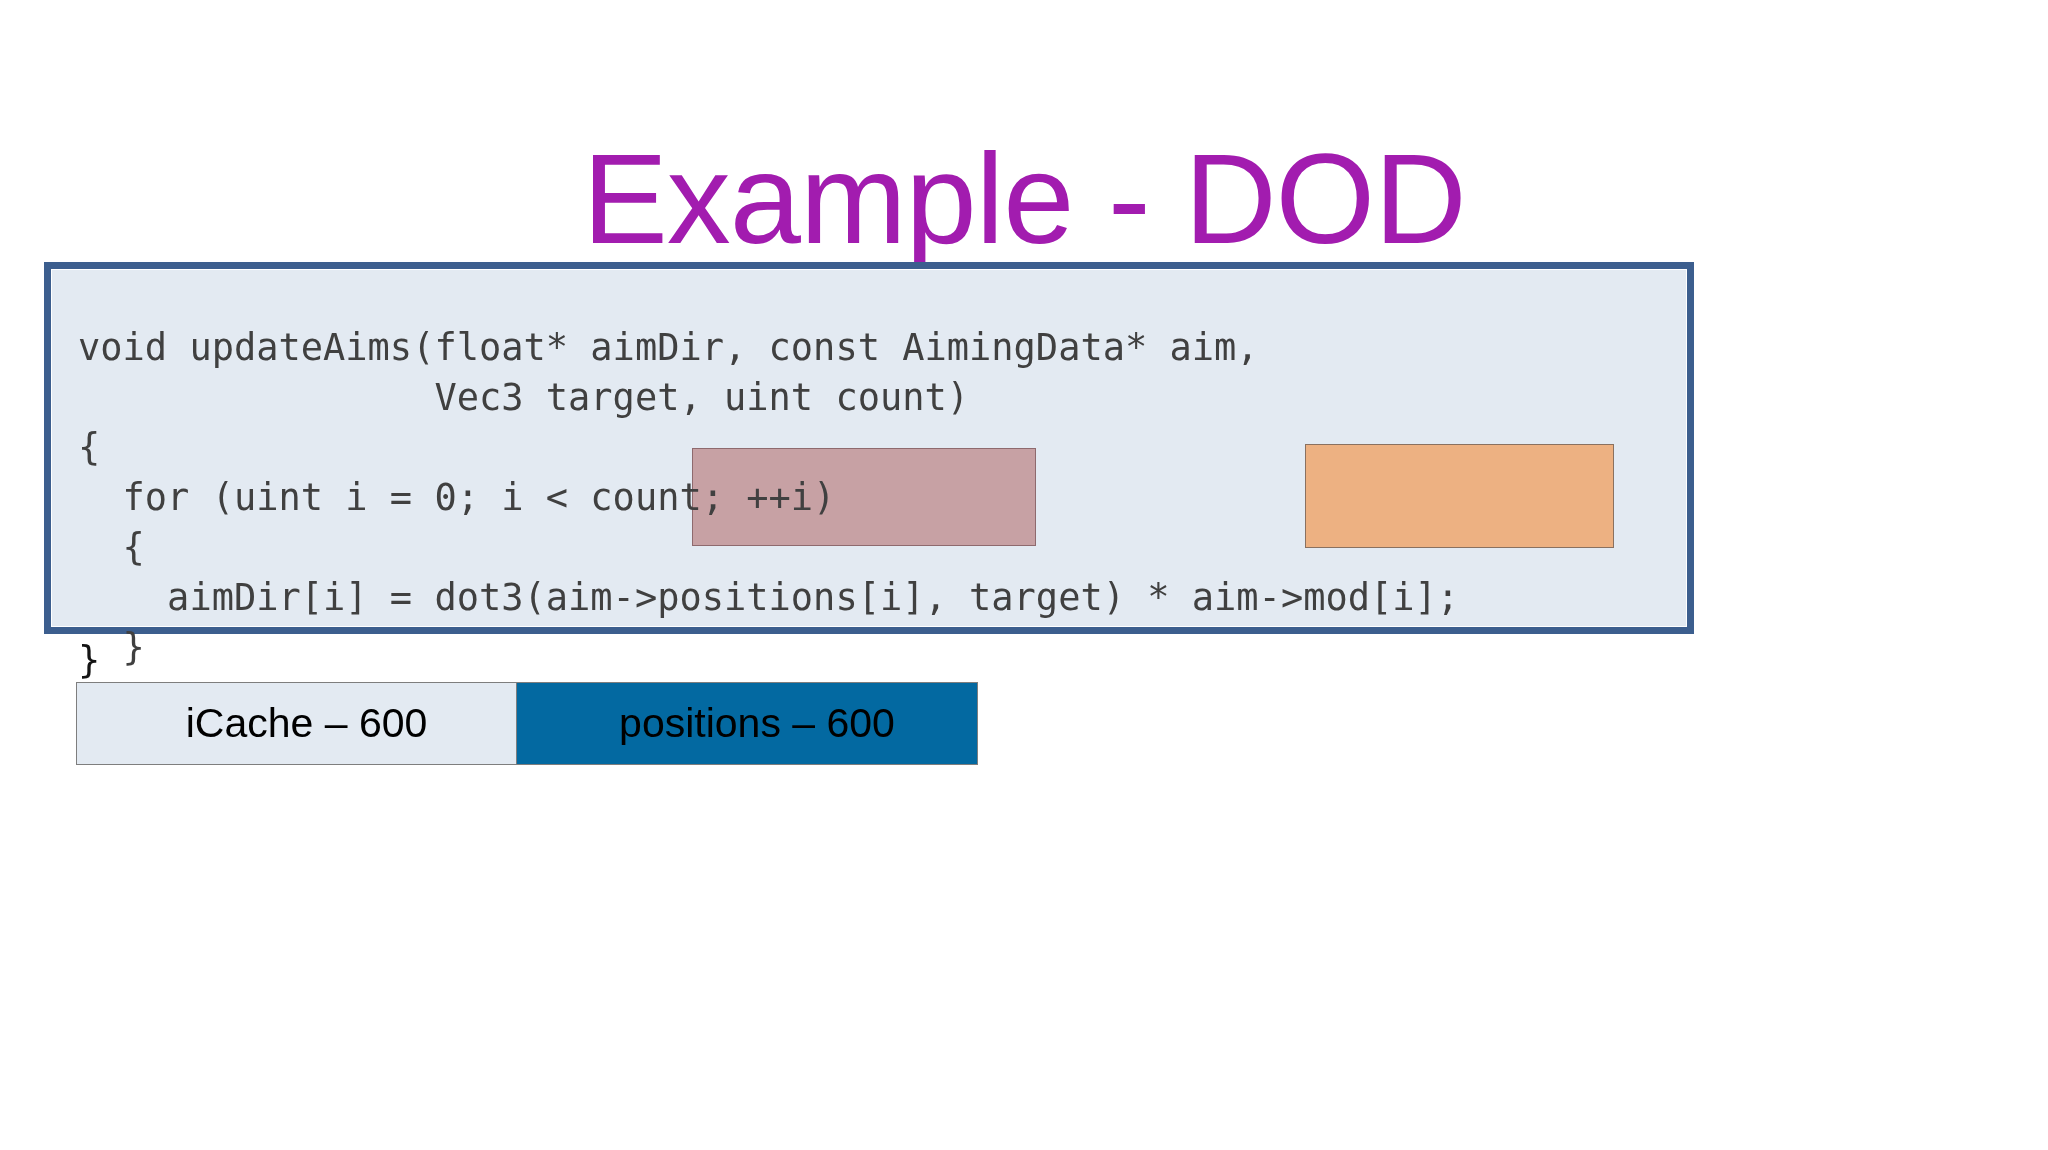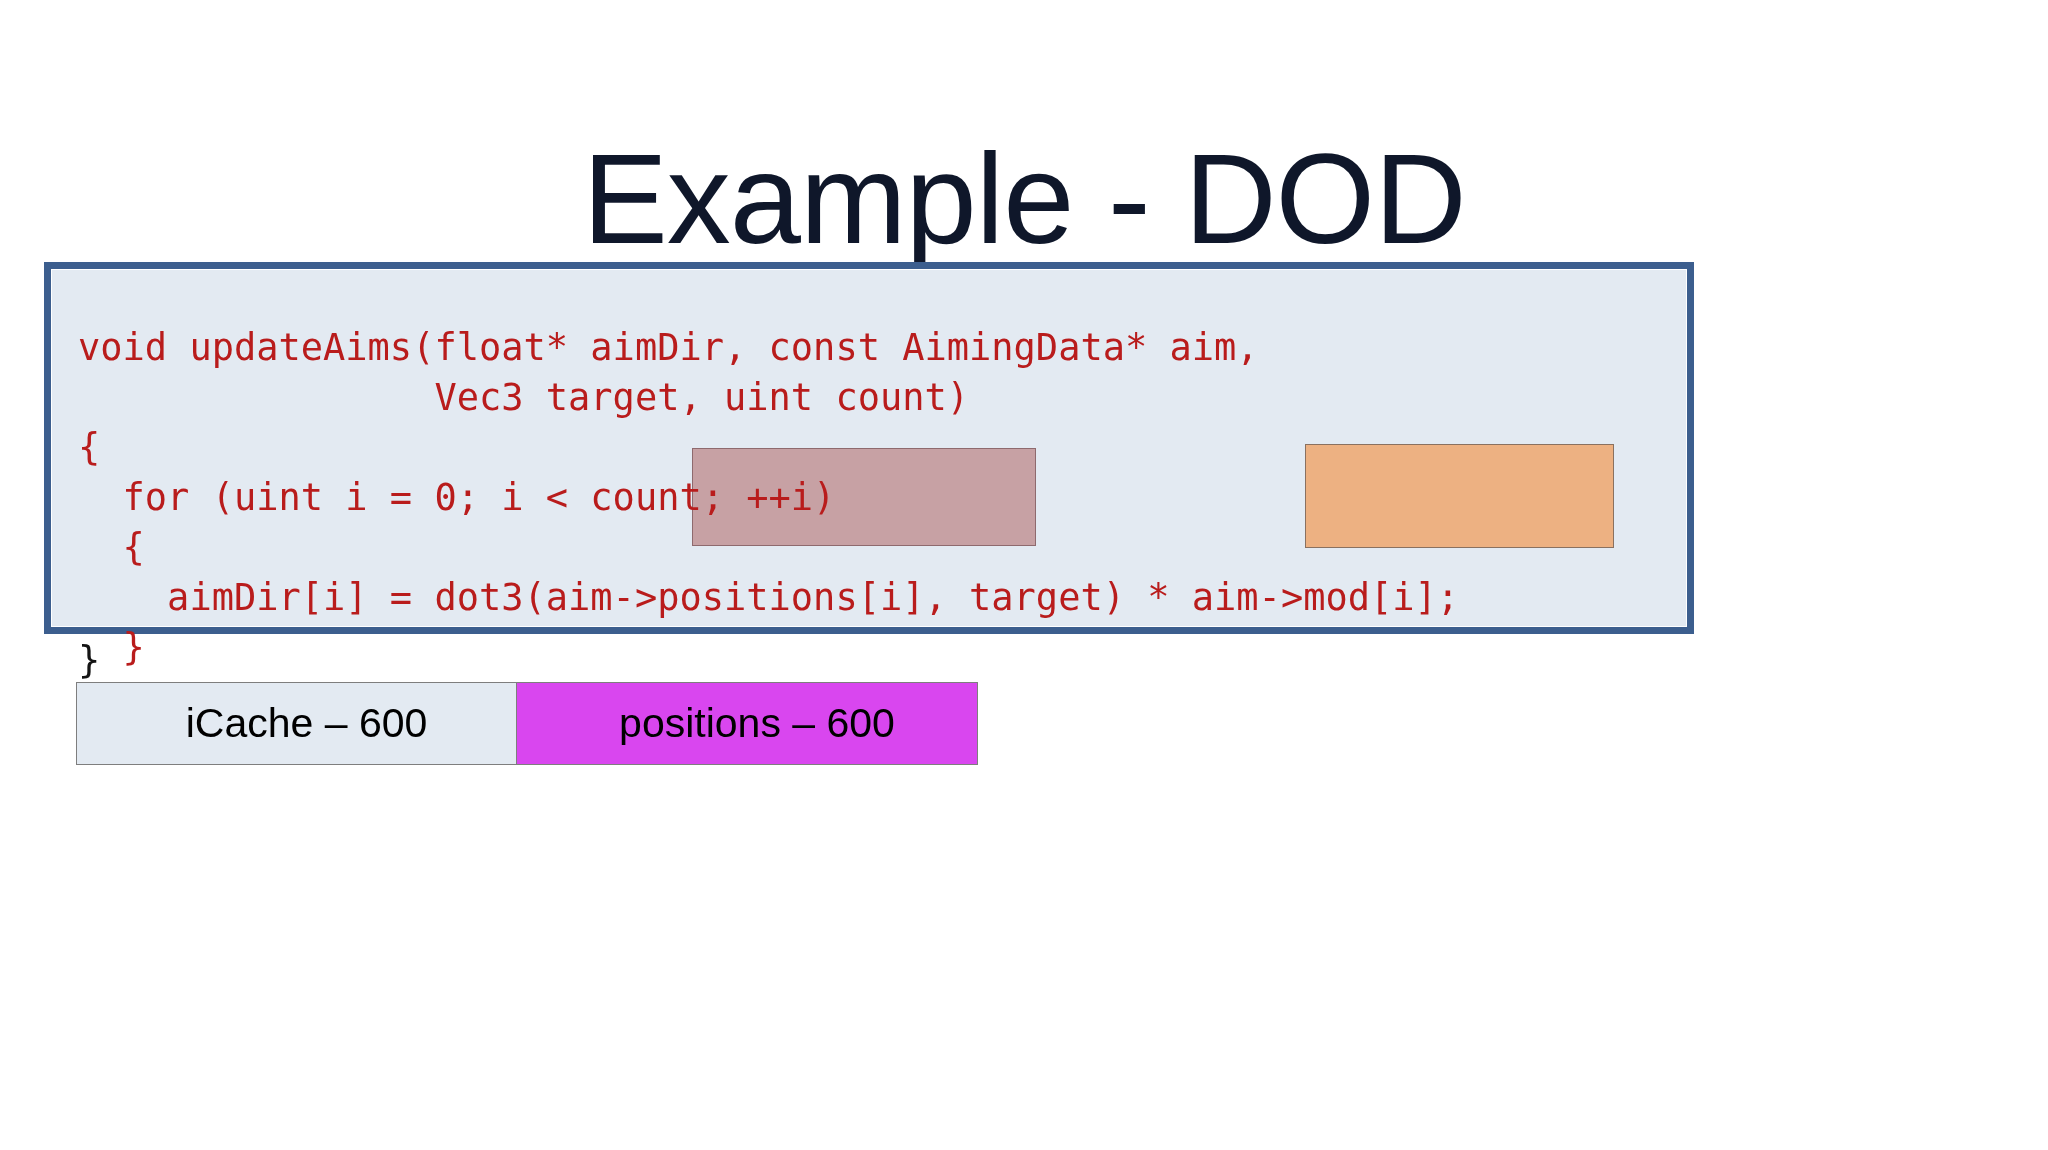--- a/index.html
+++ b/index.html
@@ -21,21 +21,21 @@
   #slide-title {
     position: absolute;
     left: 0;
     top: 48px;
     width: 2048px;
     text-align: center;
     font-family: "Liberation Sans", sans-serif;
     font-size: 128px;
     font-weight: 400;
     line-height: 1.02;
-    color: #0f172a;
+    color: #a21caf;
     letter-spacing: -1px;
     white-space: pre;
   }
 
   
   #code-box {
     position: absolute;
     left: 44px;
     top: 262px;
     width: 1650px;
@@ -46,21 +46,21 @@
     box-shadow: 0 0 0 1px #ffffff inset;
   }
   #code-text {
     position: absolute;
     left: 78px;
     top: 286px;
     width: 1640px;
     font-family: "DejaVu Sans Mono", "Liberation Mono", monospace;
     font-size: 37px;
     line-height: 50px;
-    color: #b91c1c;
+    color: #404040;
     white-space: pre;
     z-index: 3;
     pointer-events: none;
   }
   #code-text .line {
     display: block;
     height: 50px;
     white-space: pre;
   }
 
@@ -118,21 +118,21 @@
     font-size: 41px;
     color: #000000;
     border: 1px solid #7e7e7e;
     margin-left: -1px;
     box-sizing: border-box;
     white-space: nowrap;
     padding-left: 20px;
   }
   #memory-bar .seg:first-child { margin-left: 0; }
   .seg-icache    { flex: 0 0 441px; background: #e3eaf2; }
-  .seg-positions { flex: 0 0 462px; background: #d946ef; }
+  .seg-positions { flex: 0 0 462px; background: #0369a1; }
   .seg-mod       { flex: 0 0 410px; background: #f0b582; }
 </style>
 </head>
 <body>
 
 <h1 id="slide-title">Example - DOD</h1>
 
 <div id="code-box"></div>
 
 <div id="highlight-positions" class="code-highlight"></div>

